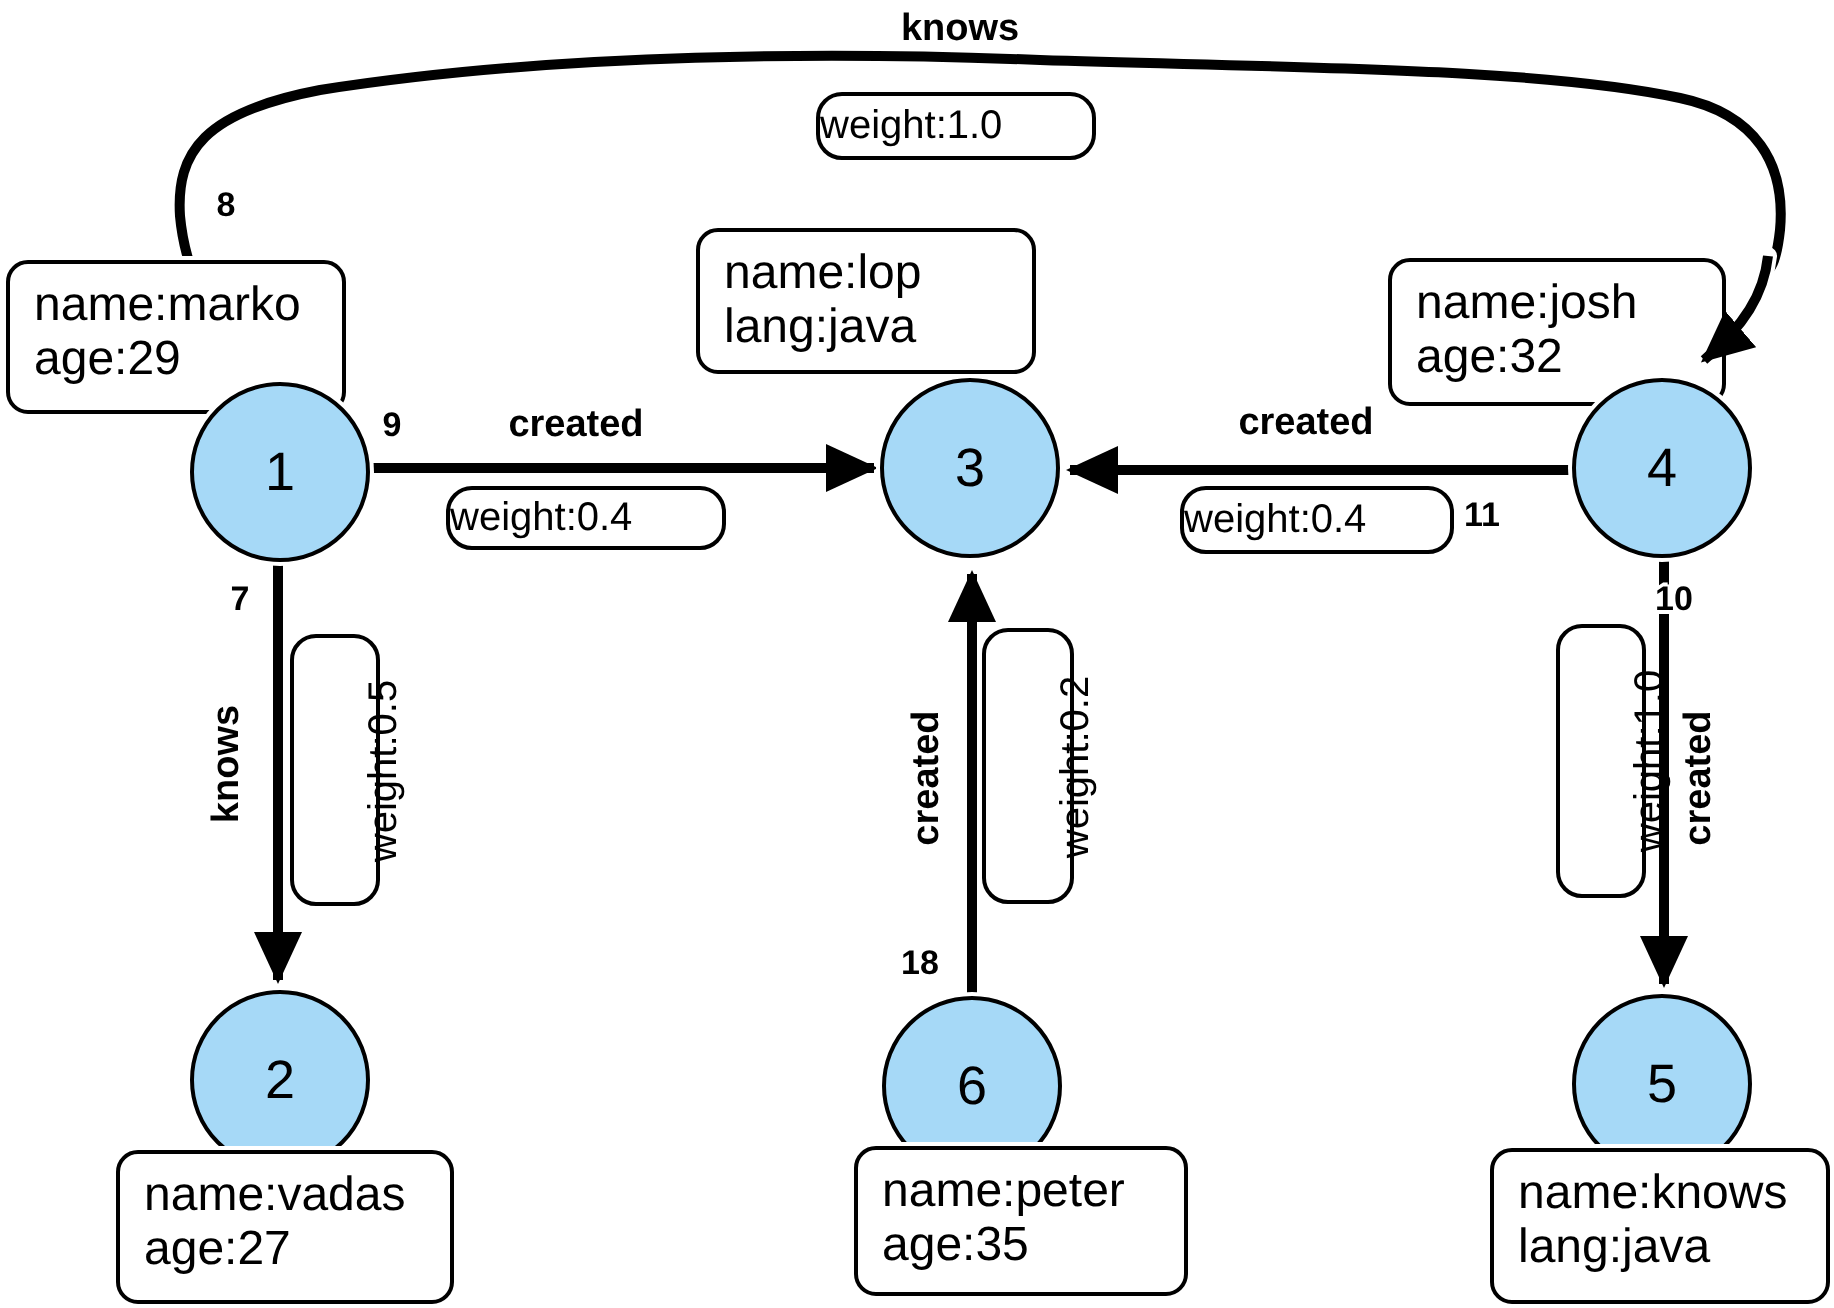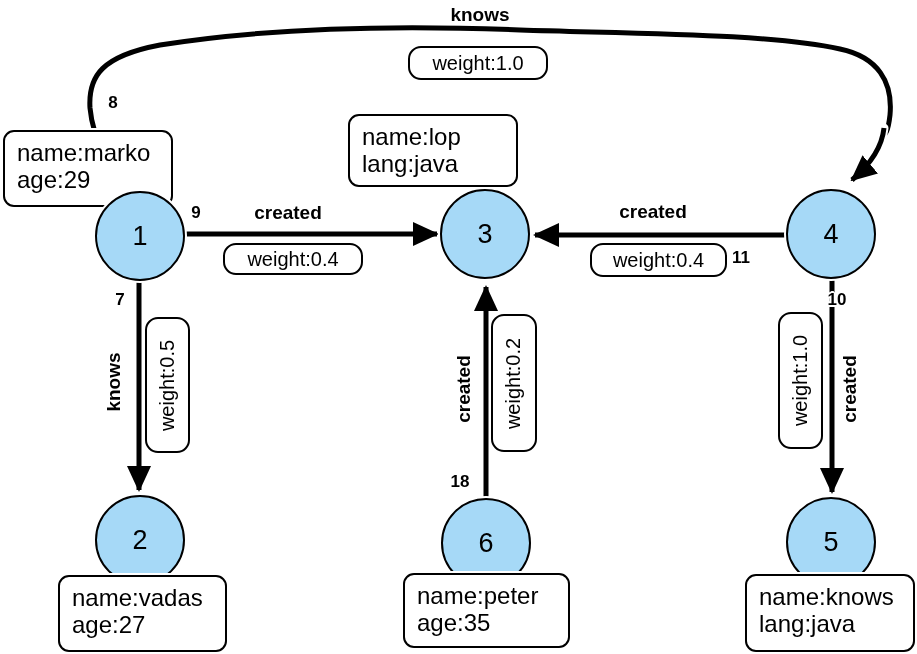--- a/index.html
+++ b/index.html
@@ -18,21 +18,21 @@
     font-size:27px;box-sizing:border-box;
   }
   .propbox{
     position:absolute;background:#fff;border:2px solid #000;border-radius:11px;
     box-shadow:0 0 0 2px #fff;box-sizing:border-box;
     padding:7px 12px;font-size:24px;line-height:27px;white-space:nowrap;
   }
   .pill{
     position:absolute;background:#fff;border:2px solid #000;border-radius:13px;
     box-shadow:0 0 0 2px #fff;box-sizing:border-box;
-    display:flex;align-items:center;justify-content:center;
+    display:flex;align-items:center;
     font-size:20px;white-space:nowrap;
   }
   .pill.vert span{transform:rotate(-90deg);white-space:nowrap;}
   .edge-label{
     position:absolute;font-weight:bold;font-size:19px;text-align:center;
     text-shadow:-2px 0 0 #fff,2px 0 0 #fff,0 -2px 0 #fff,0 2px 0 #fff,
                 -1px -1px 0 #fff,1px -1px 0 #fff,-1px 1px 0 #fff,1px 1px 0 #fff;
     white-space:nowrap;
   }
   .edge-label.vert{transform:rotate(-90deg);}
@@ -72,20 +72,24 @@
   </svg>
 
   <div class="propbox z2" style="left:3px;top:130px;width:170px;height:77px">
     <div>name:marko</div>
     <div>age:29</div>
   </div>
   <div class="propbox z2" style="left:348px;top:114px;width:170px;height:73px">
     <div>name:lop</div>
     <div>lang:java</div>
   </div>
+  <div class="propbox z2" style="left:694px;top:129px;width:169px;height:74px">
+    <div>name:josh</div>
+    <div>age:32</div>
+  </div>
 
   <div class="circle z3" style="left:95px;top:191px">
     <span>1</span>
   </div>
   <div class="circle z2" style="left:95px;top:495px">
     <span>2</span>
   </div>
   <div class="circle z3" style="left:440px;top:189px">
     <span>3</span>
   </div>
@@ -96,21 +100,21 @@
     <span>5</span>
   </div>
   <div class="circle z2" style="left:441px;top:498px">
     <span>6</span>
   </div>
 
   <div class="propbox z3" style="left:58px;top:575px;width:169px;height:77px">
     <div>name:vadas</div>
     <div>age:27</div>
   </div>
-  <div class="propbox z3" style="left:403px;top:573px;width:167px;height:75px">
+  <div class="propbox z3" style="left:427px;top:573px;width:167px;height:75px">
     <div>name:peter</div>
     <div>age:35</div>
   </div>
   <div class="propbox z3" style="left:745px;top:574px;width:170px;height:78px">
     <div>name:knows</div>
     <div>lang:java</div>
   </div>
 
   <svg class="edge-layer z4" width="917" height="654" viewBox="0 0 917 654">
     <path d="M884,128 C882,147 872,163 852,180" stroke="#fff" stroke-width="9" fill="none" stroke-linecap="round"></path>

